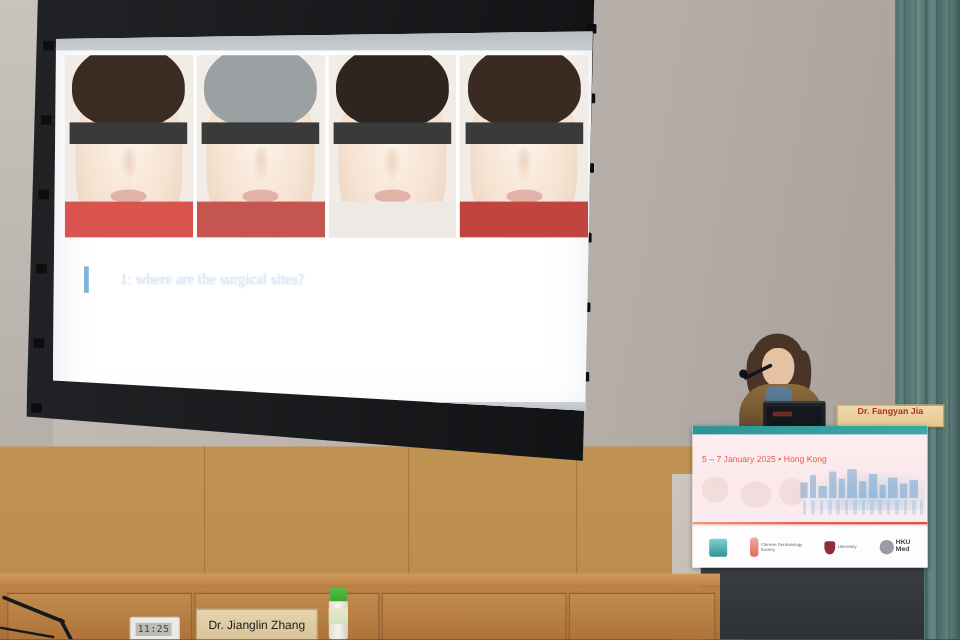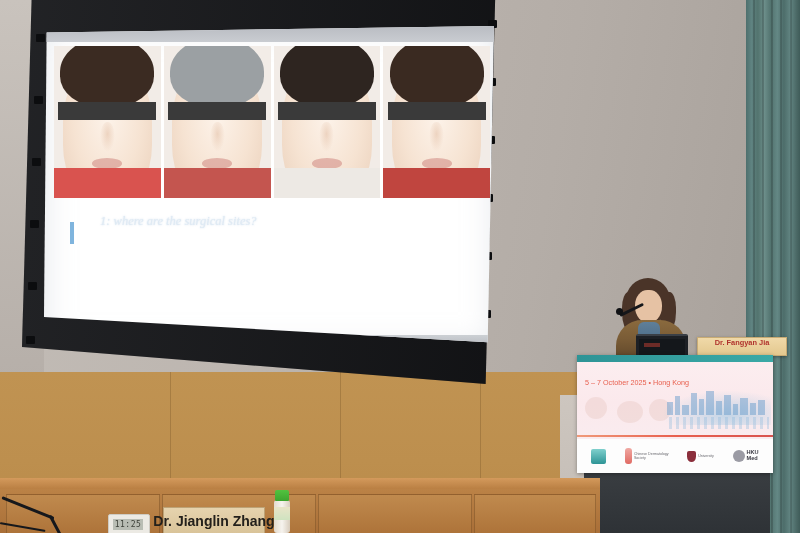--- a/index.html
+++ b/index.html
@@ -55,21 +55,21 @@
     background:radial-gradient(ellipse at 50% 40%,rgba(226,190,164,.55),rgba(226,190,164,0) 70%);}
   .ph-mouth{position:absolute;left:36%;top:74%;width:28%;height:7%;border-radius:50%;
     background:rgba(203,126,119,.5);}
   .ph-shirt{position:absolute;left:0;bottom:0;width:100%;height:20%;}
   .redact{position:absolute;left:4%;top:37%;width:92%;height:12%;background:#3a3a3a;}
 
   .slide-accent{position:absolute;left:26px;top:196px;width:4px;height:22px;background:#7fb4dd;}
   .slide-text{position:absolute;left:56px;top:186px;width:370px;
     font-family:"Liberation Serif",serif;color:#dfeaf4;line-height:1.48;font-size:12.5px;
     text-shadow:0 0 2px rgba(190,210,230,.8);}
-  .slide-text div{margin:0 0 2px 0;font-style:italic;}
+  .slide-text div{margin:12px 0 2px 0;}
 
   
   .podium{position:absolute;left:575px;top:355px;width:200px;height:178px;}
   .podium-body{position:absolute;left:9px;top:108px;width:186px;height:70px;
     background:linear-gradient(180deg,#3b3f43,#2e3236);}
   .podium-banner{position:absolute;left:2px;top:0;width:196px;height:118px;
     background:linear-gradient(180deg,#fceef0 0%,#fbe9ec 40%,#f8eef2 100%);
     box-shadow:0 1px 4px rgba(0,0,0,.35);overflow:hidden;}
   .banner-topbar{position:absolute;left:0;top:0;width:100%;height:7px;
     background:linear-gradient(90deg,#2e9496,#3aa9a6);}
@@ -129,21 +129,21 @@
   .table-panel{position:absolute;top:16px;height:39px;border:1px solid rgba(120,78,35,.5);
     background:linear-gradient(180deg,#c08a4e,#ad7339);}
   .clock{position:absolute;left:108px;top:514px;width:40px;height:19px;
     background:#eceae4;border:1px solid #cfccc4;border-radius:2px;}
   .clock-lcd{position:absolute;left:4px;top:4px;width:30px;height:11px;background:#b9bdb4;
     font-family:"DejaVu Sans Mono",monospace;font-size:8px;color:#3c4038;
     display:flex;align-items:center;justify-content:center;letter-spacing:.5px;}
   .namecard{position:absolute;left:163px;top:507px;width:100px;height:26px;
     background:linear-gradient(180deg,#e6d3ae,#d9c398);border:1px solid #bda377;
     display:flex;align-items:center;justify-content:center;}
-  .namecard span{font-size:14px;font-weight:bold;color:#23201b;white-space:nowrap;}
+  .namecard span{font-size:10px;font-weight:normal;color:#23201b;white-space:nowrap;}
   .bottle{position:absolute;left:274px;top:490px;width:16px;height:43px;}
   .bottle-cap{position:absolute;left:1px;top:0;width:14px;height:11px;
     background:linear-gradient(180deg,#52c23f,#3da52f);border-radius:2px 2px 1px 1px;}
   .bottle-body{position:absolute;left:0;top:10px;width:16px;height:33px;
     background:linear-gradient(90deg,rgba(235,235,230,.85),rgba(250,250,248,.95),rgba(225,225,220,.8));
     border-radius:3px;}
   .bottle-label{position:absolute;left:0;top:17px;width:16px;height:13px;
     background:linear-gradient(180deg,#e9e4c8,#cfe3c0);}
   .cable{position:absolute;left:0;top:494px;width:120px;height:39px;}
   .cable-l{position:absolute;background:#16181c;border-radius:2px;}
@@ -257,21 +257,21 @@
 
   <div class="podium">
     <div class="podium-body"></div>
 
     <div class="nameplate">
       <span>Dr. Fangyan Jia</span>
     </div>
 
     <div class="podium-banner">
       <div class="banner-topbar"></div>
-      <div class="banner-sub">5 – 7 October 2025  •  Hong Kong</div>
+      <div class="banner-sub">5 – 7 January 2025  •  Hong Kong</div>
 
       <div class="ghost-circ" style="left:8px;top:42px;width:22px;height:22px"></div>
       <div class="ghost-circ" style="left:40px;top:46px;width:26px;height:22px"></div>
       <div class="ghost-circ" style="left:72px;top:44px;width:22px;height:22px"></div>
 
       <div class="skyline">
         <div class="sky-b" style="left:4px;width:6px;height:13px"></div>
         <div class="sky-b" style="left:12px;width:5px;height:19px"></div>
         <div class="sky-b" style="left:19px;width:7px;height:10px"></div>
         <div class="sky-b" style="left:28px;width:6px;height:22px"></div>

